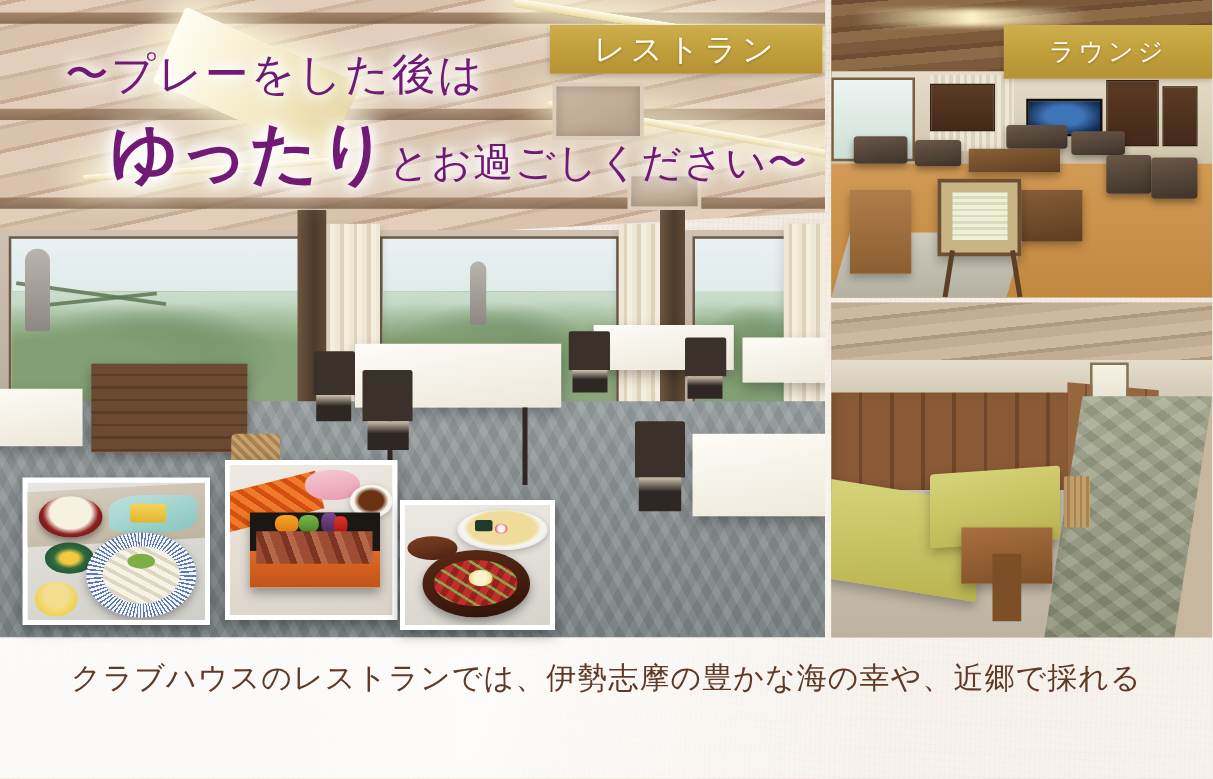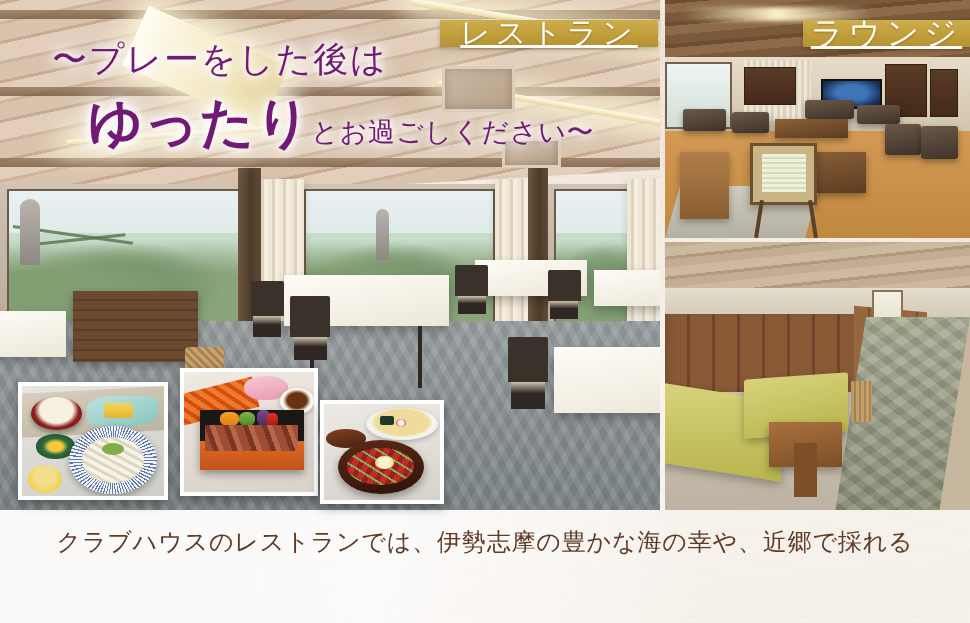--- a/index.html
+++ b/index.html
@@ -285,41 +285,41 @@
   .badge {
     position:absolute;
     display:flex; align-items:center; justify-content:center;
     color:#fffdf4;
     background:linear-gradient(180deg,#cdae4d 0%,#c2a03c 48%,#b59234 100%);
     letter-spacing:.16em;
     text-shadow:0 1px 2px rgba(90,62,10,.45);
     font-family:"Liberation Serif","DejaVu Serif",serif;
     box-shadow:0 2px 5px rgba(0,0,0,.22);
   }
-  #badge-restaurant { left:440px; top:20px;  width:218px; height:27px; font-size:30px;text-decoration:underline; }
-  #badge-lounge     { left:803px; top:20px;  width:167px; height:27px; font-size:32px;text-decoration:underline; }
+  #badge-restaurant { left:440px; top:20px;  width:218px; height:39px; font-size:25px; }
+  #badge-lounge     { left:803px; top:20px;  width:167px; height:43px; font-size:20px; }
   #badge-locker     { left:805px; top:250px; width:165px; height:38px; font-size:21px; letter-spacing:.05em; }
 
   
   .headline {
     position:absolute; left:52px; top:36px; z-index:6;
     color:#701a75;
     font-family:Liberation Mono, monospace;
     white-space:nowrap;
     text-shadow:
       0 0 10px #fff, 0 0 10px #fff, 0 0 18px #fff,
       0 0 26px rgba(255,255,255,.95), 0 0 34px rgba(255,255,255,.8);
   }
   #headline-line1 { font-size:35px; letter-spacing:.05em; }
   #headline-line2 {
     margin-top:4px;
     display:flex; align-items:baseline;
   }
   #headline-emph { font-size:54px; font-weight:bold; letter-spacing:.01em;margin-left:36px; }
-  #headline-rest { font-size:27px; letter-spacing:.03em; }
+  #headline-rest { font-size:32px; letter-spacing:.03em; }
 
   
   .food {
     position:absolute;
     background:#fff;
     padding:4px;
     box-shadow:0 4px 10px rgba(0,0,0,.35);
     overflow:hidden;
     z-index:7;
   }

